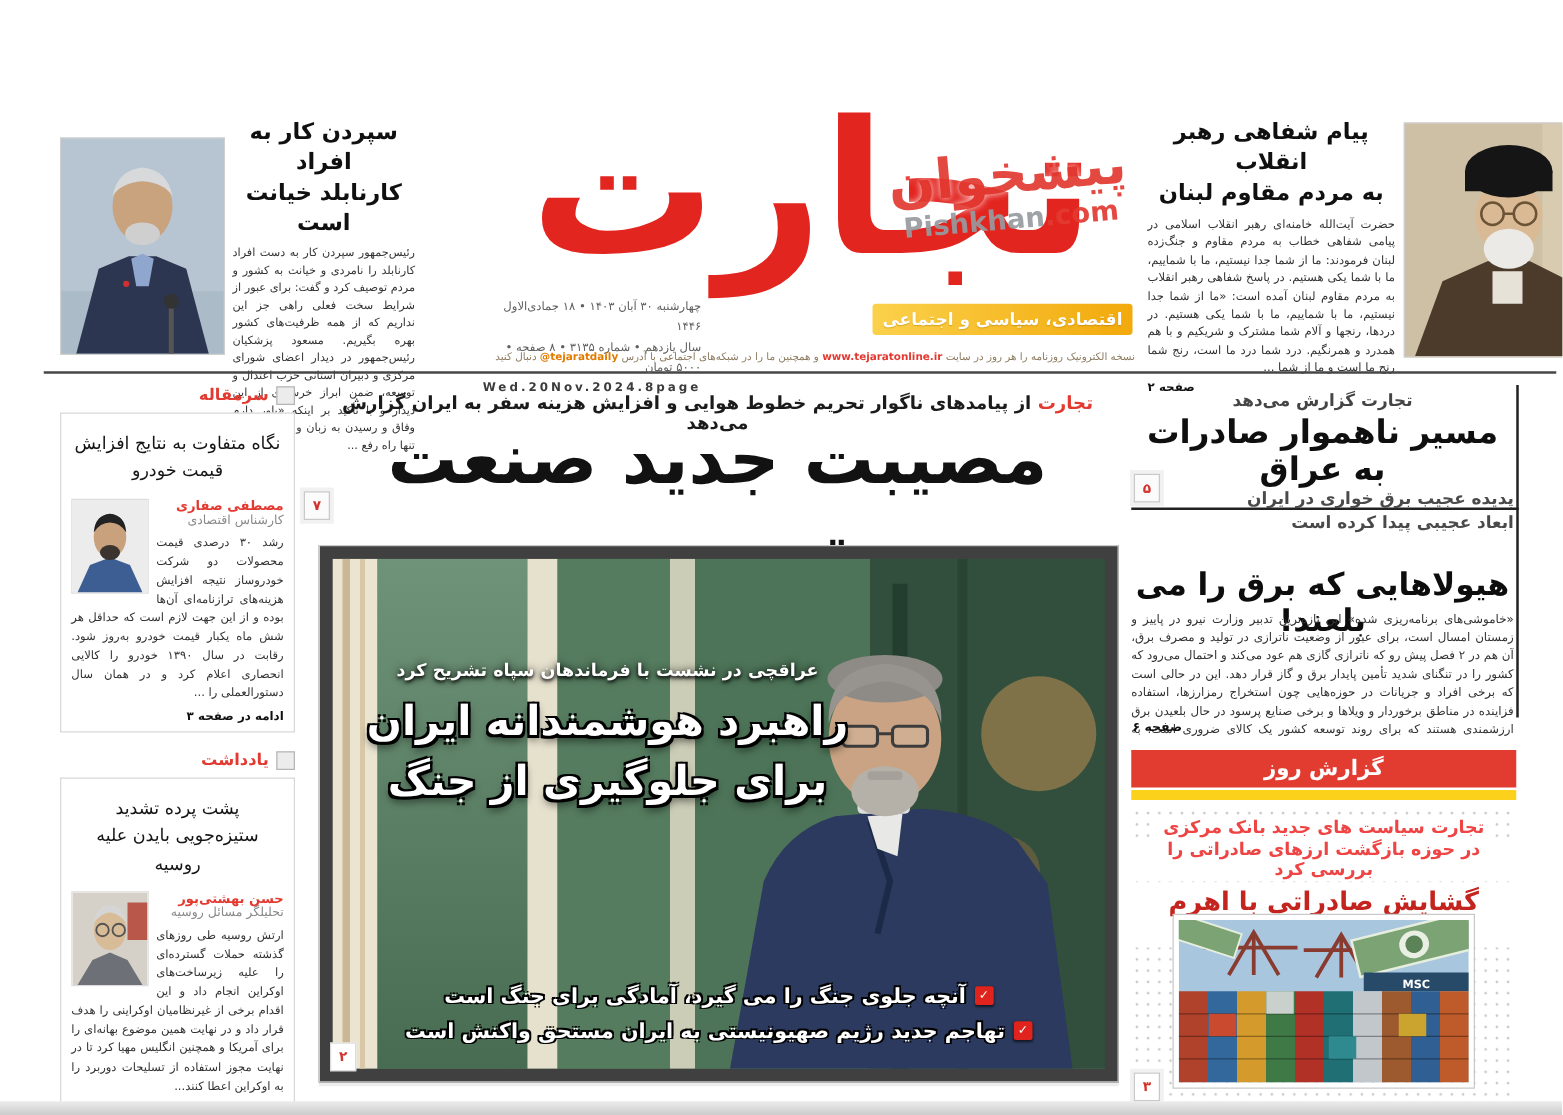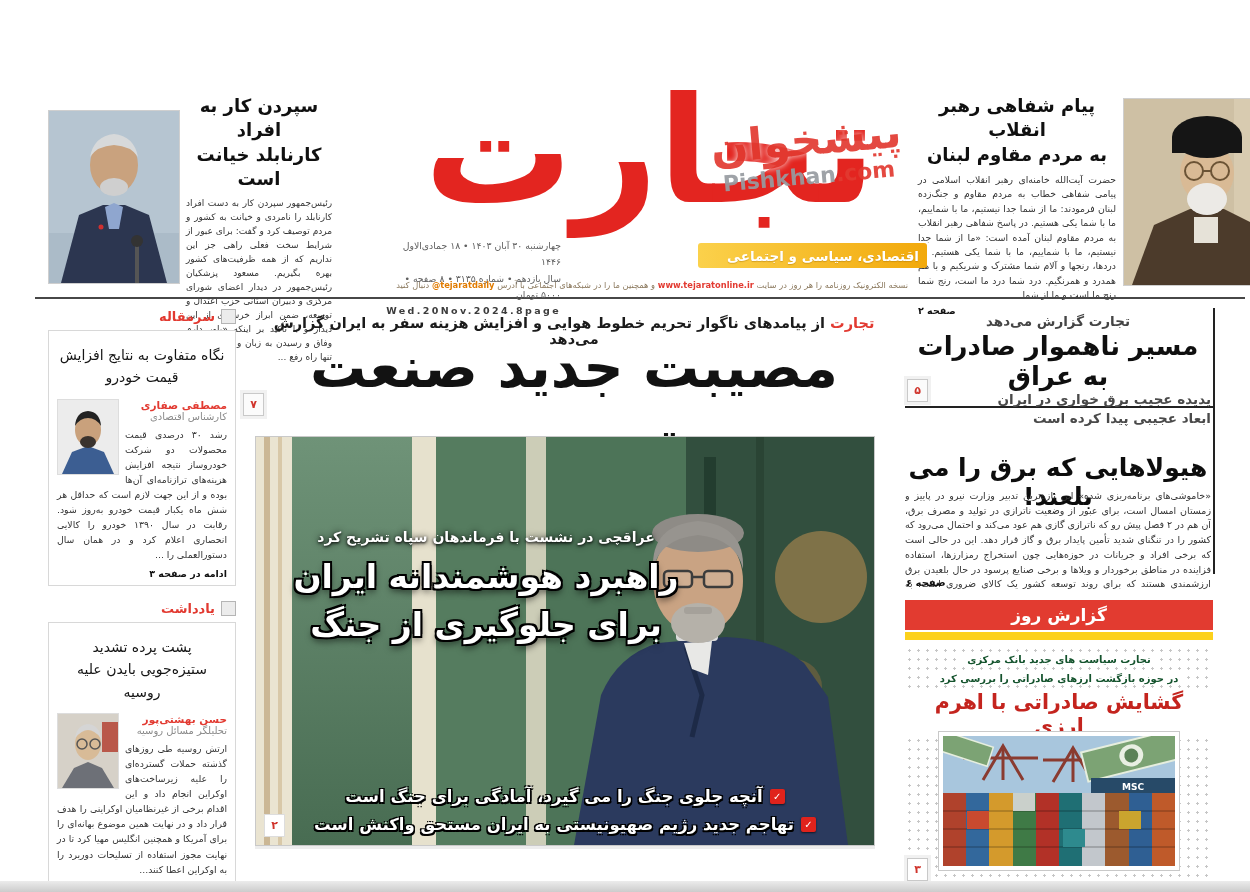--- a/index.html
+++ b/index.html
@@ -26,39 +26,39 @@
         line-height:1.15;white-space:nowrap;color:#e32520;}
   .logo-stroke{-webkit-text-stroke:13px #ffffff;text-shadow:0 0 3px #d9d9d9;}
   .wm{left:702px;top:118px;width:210px;transform:rotate(-5deg);text-align:center;z-index:6;}
   .wm-fa{font-size:44px;font-weight:bold;color:#e23a31;opacity:.92;text-shadow:0 0 6px rgba(255,255,255,.95);line-height:1;}
   .wm-en{font-size:22px;font-weight:bold;opacity:.92;margin-top:2px;direction:ltr;}
   .wm-gray{color:#979ca1;} .wm-red{color:#e23a31;}
   .dateline{left:383px;top:238px;width:178px;text-align:right;color:#5f5f5f;font-size:9.3px;line-height:1.75;z-index:7;}
   .date-en{direction:ltr;letter-spacing:2.4px;color:#3c3c3c;font-size:9.5px;font-weight:bold;}
   .banner{left:698px;top:243px;width:208px;height:25px;background:linear-gradient(90deg,#fbd14b,#f2a90b);
         border-radius:3px;color:#fff;font-weight:bold;font-size:13.5px;display:flex;align-items:center;
-        justify-content:center;text-shadow:0 1px 1px rgba(160,110,0,.4);z-index:7;padding-left:21px;}
+        justify-content:center;text-shadow:0 1px 1px rgba(160,110,0,.4);z-index:7;}
   .infoline{left:440px;top:280px;width:468px;text-align:left;font-size:8.3px;color:#8c7a5f;white-space:nowrap;z-index:7;}
   .info-url{color:#e23a31;font-weight:bold;} .info-handle{color:#e07b00;font-weight:bold;}
 
   .div-top{left:35px;top:297px;width:1210px;height:2px;background:#474747;}
   .bstrip{left:0;top:881px;width:1250px;height:11px;background:linear-gradient(#ececec,#cccccc);}
 
   
   .lead-kicker{left:250px;top:315px;width:648px;text-align:center;font-size:14.5px;font-weight:bold;color:#1b1b1b;}
   .brand{color:#e23a31;}
   .lead-h{left:250px;top:332px;width:648px;text-align:center;font-size:56px;font-weight:bold;color:#121212;
         letter-spacing:-1px;line-height:1.3;}
   .badge{position:absolute;width:19px;height:21px;background:#fbfbfb;border:1px solid #c9c9c9;
         box-shadow:0 0 0 3px #f1f1f1;color:#d0342c;font-size:11px;font-weight:bold;
         display:flex;align-items:center;justify-content:center;}
   .lead-badge{left:243px;top:393px;}
 
   
-  .frame{left:255px;top:436px;width:618px;height:408px;background:#be185d;border:1px solid #c9c9c9;
+  .frame{left:255px;top:436px;width:618px;height:408px;background:#404040;border:1px solid #c9c9c9;padding:10px;
         box-shadow:0 3px 0 rgba(0,0,0,.07);}
   .frame svg{display:block;}
   .ov{position:absolute;left:10px;width:440px;text-align:center;color:#fff;}
   .ov-kicker{top:92px;font-size:14px;font-weight:bold;
         text-shadow:0 1px 3px #000,0 0 7px rgba(0,0,0,.85);}
   .ov-h{font-size:33px;font-weight:bold;
         text-shadow:-2px -2px 0 #000,2px -2px 0 #000,-2px 2px 0 #000,2px 2px 0 #000,0 4px 7px rgba(0,0,0,.65);}
   .ov-h1{top:120px;} .ov-h2{top:168px;}
   .bullets{position:absolute;left:10px;right:10px;top:350px;display:flex;flex-direction:column;gap:9px;align-items:center;}
   .bullet{display:flex;align-items:center;gap:7px;font-size:16.5px;font-weight:bold;color:#fff;
@@ -77,21 +77,21 @@
   .s2-h{left:905px;top:453px;width:306px;text-align:center;font-size:25px;font-weight:bold;color:#0d0d0d;}
   .s2-body{left:905px;top:489px;width:306px;height:102px;overflow:hidden;font-size:9.5px;line-height:1.55;
         text-align:justify;color:#333;}
   .s2-pgref{left:906px;top:577px;font-size:10px;font-weight:bold;color:#111;}
 
   .rep-banner{left:905px;top:600px;width:308px;height:30px;background:#e23b30;color:#fff;font-weight:bold;
         font-size:17px;display:flex;align-items:center;justify-content:center;}
   .rep-yellow{left:905px;top:632px;width:308px;height:8px;background:#fcd11c;}
   .rep-bg{left:905px;top:646px;width:308px;height:238px;text-align:center;
         background-image:radial-gradient(#c6c6c6 1px,rgba(0,0,0,0) 1.25px);background-size:9px 9px;}
-  .rep-k{display:inline-block;background:#fff;padding:1px 8px;font-size:10px;font-weight:bold;color:#14532d;}
+  .rep-k{display:inline-block;background:#fff;padding:1px 8px;font-size:14px;font-weight:bold;color:#ef4444;}
   .rep-k1{margin-top:7px;} 
   .rep-h{display:inline-block;background:#fff;padding:1px 10px;font-size:20.5px;font-weight:bold;color:#c4241e;margin-top:3px;}
   .rep-img{position:absolute;left:34px;top:86px;width:232px;height:130px;border:4px solid #fff;outline:1px solid #c9c9c9;}
   .rep-badge{left:2px;bottom:3px;background:#fff;}
 
   
   .sec-head{left:48px;width:188px;height:20px;display:flex;align-items:center;gap:6px;}
   .sec-head.ed{top:306px;} .sec-head.nt{top:598px;}
   .sec-box{width:13px;height:13px;background:#ececec;border:1px solid #b5b5b5;flex:0 0 auto;}
   .sec-title{color:#e23a31;font-weight:bold;font-size:13px;}

